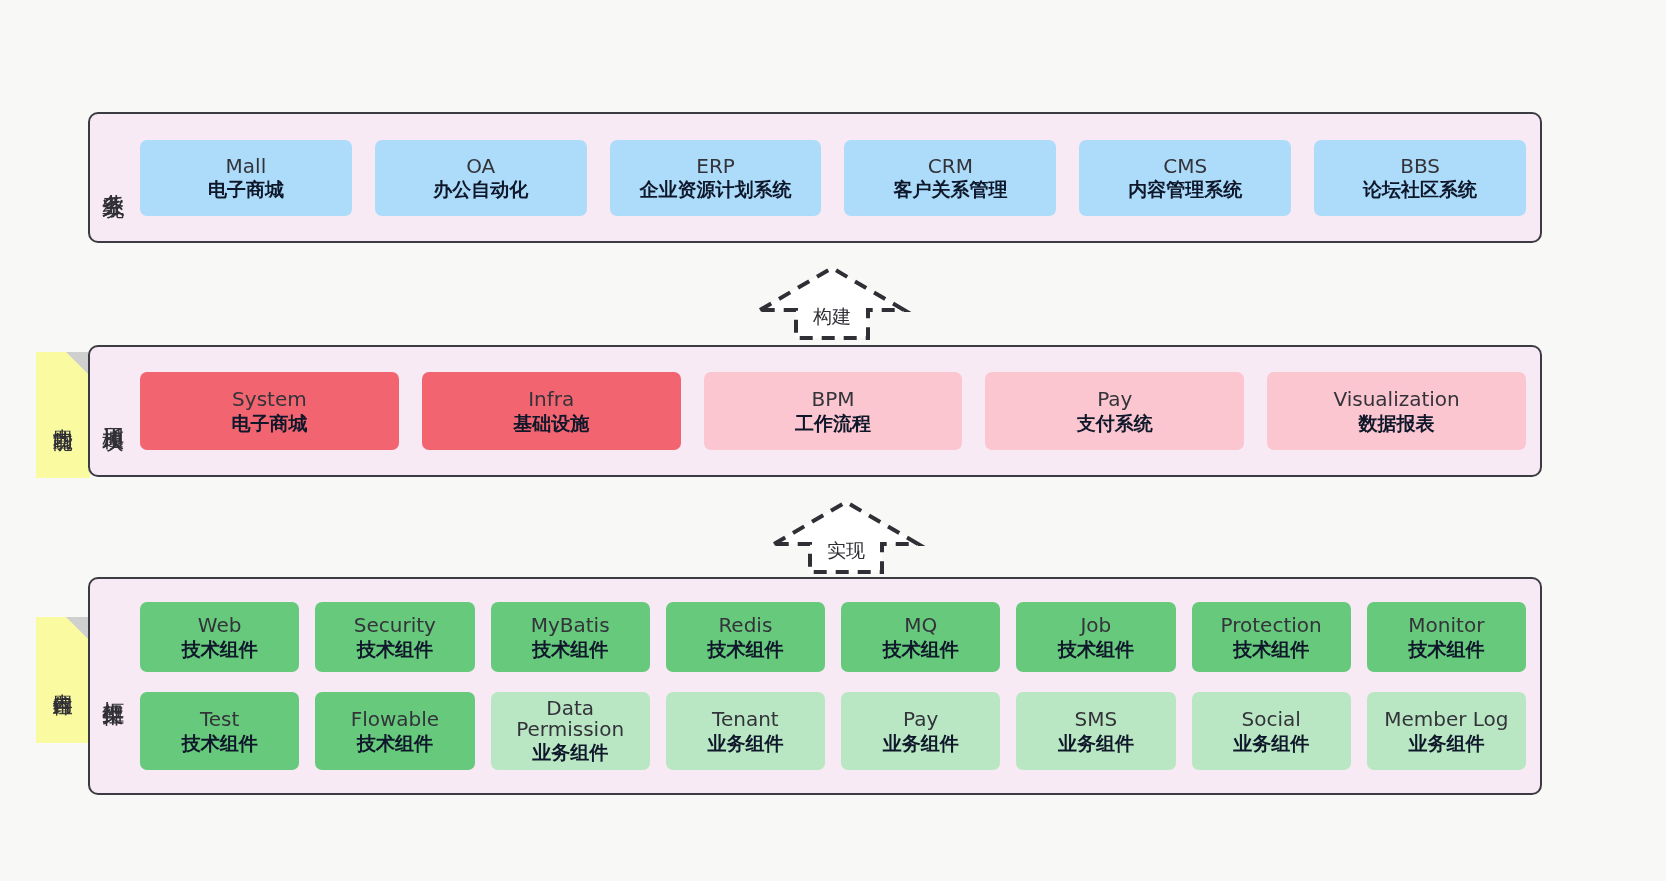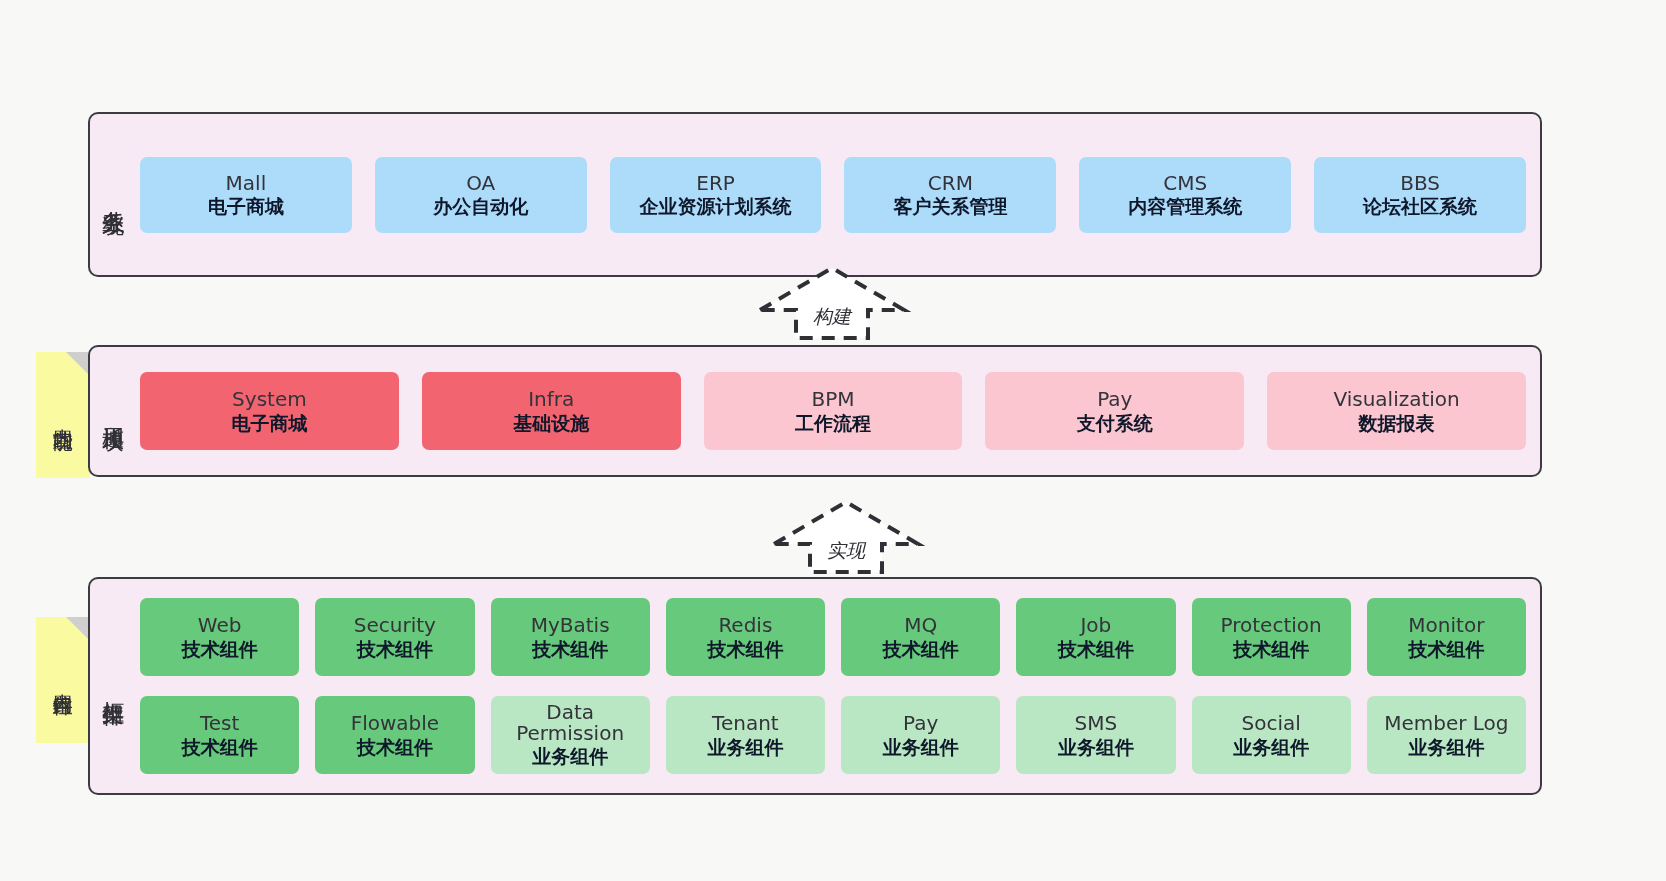--- a/index.html
+++ b/index.html
@@ -115,29 +115,28 @@
   }
   .connector svg { display: block; }
   .connector .conn-label {
     position: absolute;
     left: 0;
     right: 0;
     text-align: center;
     font-size: 19px;
     color: #2f2f35;
     background: transparent;
-    font-style: italic;
   }
 </style>
 </head>
 <body>
 
 <div class="canvas">
 
-  <div class="layer" id="layer-business" style="left:88px; top:112px; width:1454px; height:165px;">
+  <div class="layer" id="layer-business" style="left:88px; top:112px; width:1454px; height:131px;">
     <div class="layer-title">业务系统</div>
     <div class="layer-body">
       <div class="row" style="height:76px;">
         <div class="card c-blue">
           <span class="t1">Mall</span>
           <span class="t2">电子商城</span>
         </div>
         <div class="card c-blue">
           <span class="t1">OA</span>
           <span class="t2">办公自动化</span>
@@ -211,57 +210,57 @@
 
   <div class="note" style="left:36px; top:617px; width:54px; height:126px;">
     <span class="fold"></span>
     <span>内置组件</span>
   </div>
 
   <div class="layer" id="layer-framework" style="left:88px; top:577px; width:1454px; height:218px;">
     <div class="layer-title">框架组件</div>
     <div class="layer-body" style="gap:20px;">
 
+      <div class="row" style="height:70px; gap:16px;">
+        <div class="card c-green">
+          <span class="t1">Web</span>
+          <span class="t2">技术组件</span>
+        </div>
+        <div class="card c-green">
+          <span class="t1">Security</span>
+          <span class="t2">技术组件</span>
+        </div>
+        <div class="card c-green">
+          <span class="t1">MyBatis</span>
+          <span class="t2">技术组件</span>
+        </div>
+        <div class="card c-green">
+          <span class="t1">Redis</span>
+          <span class="t2">技术组件</span>
+        </div>
+        <div class="card c-green">
+          <span class="t1">MQ</span>
+          <span class="t2">技术组件</span>
+        </div>
+        <div class="card c-green">
+          <span class="t1">Job</span>
+          <span class="t2">技术组件</span>
+        </div>
+        <div class="card c-green">
+          <span class="t1">Protection</span>
+          <span class="t2">技术组件</span>
+        </div>
+        <div class="card c-green">
+          <span class="t1">Monitor</span>
+          <span class="t2">技术组件</span>
+        </div>
+      </div>
+
       <div class="row" style="height:78px; gap:16px;">
         <div class="card c-green">
-          <span class="t1">Web</span>
-          <span class="t2">技术组件</span>
-        </div>
-        <div class="card c-green">
-          <span class="t1">Security</span>
-          <span class="t2">技术组件</span>
-        </div>
-        <div class="card c-green">
-          <span class="t1">MyBatis</span>
-          <span class="t2">技术组件</span>
-        </div>
-        <div class="card c-green">
-          <span class="t1">Redis</span>
-          <span class="t2">技术组件</span>
-        </div>
-        <div class="card c-green">
-          <span class="t1">MQ</span>
-          <span class="t2">技术组件</span>
-        </div>
-        <div class="card c-green">
-          <span class="t1">Job</span>
-          <span class="t2">技术组件</span>
-        </div>
-        <div class="card c-green">
-          <span class="t1">Protection</span>
-          <span class="t2">技术组件</span>
-        </div>
-        <div class="card c-green">
-          <span class="t1">Monitor</span>
-          <span class="t2">技术组件</span>
-        </div>
-      </div>
-
-      <div class="row" style="height:78px; gap:16px;">
-        <div class="card c-green">
           <span class="t1">Test</span>
           <span class="t2">技术组件</span>
         </div>
         <div class="card c-green">
           <span class="t1">Flowable</span>
           <span class="t2">技术组件</span>
         </div>
         <div class="card c-lightgreen">
           <span class="t1" style="line-height:1.08;">Data Permission</span>
           <span class="t2">业务组件</span>

